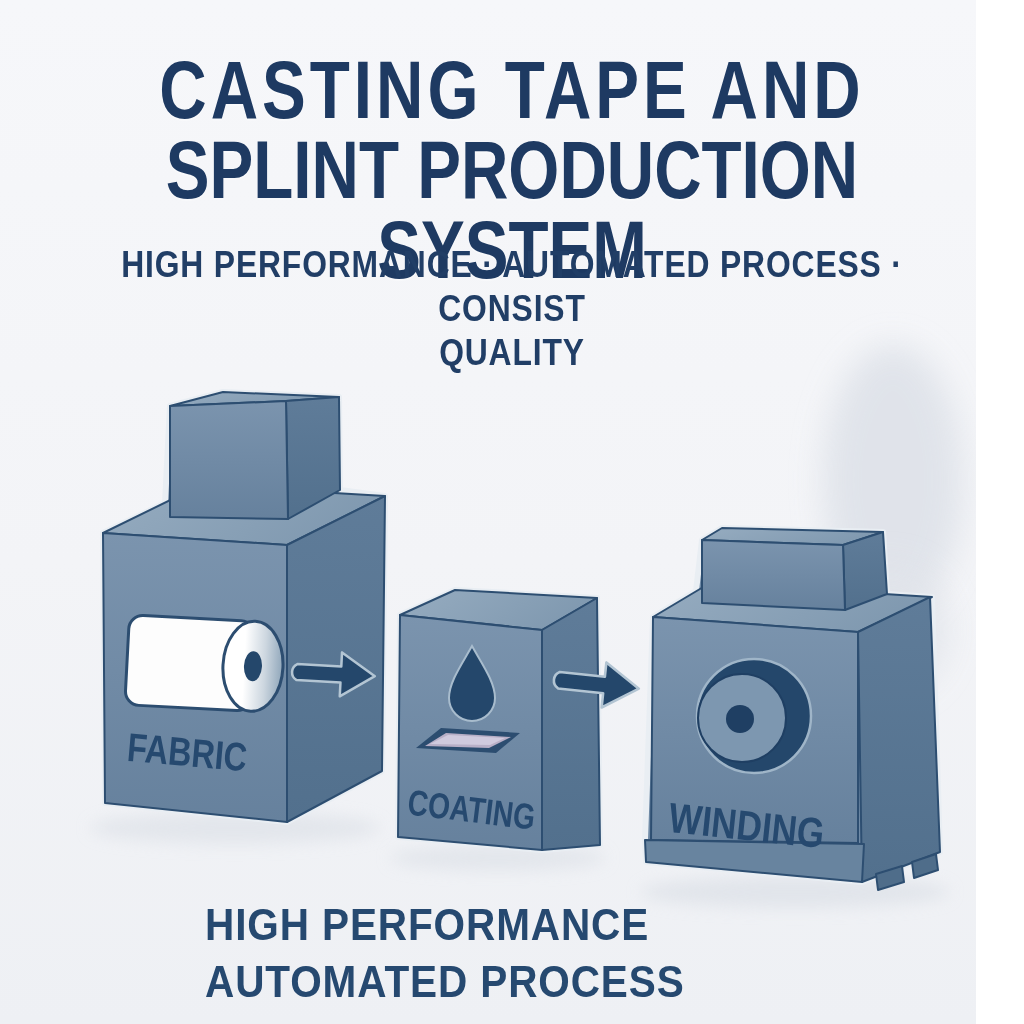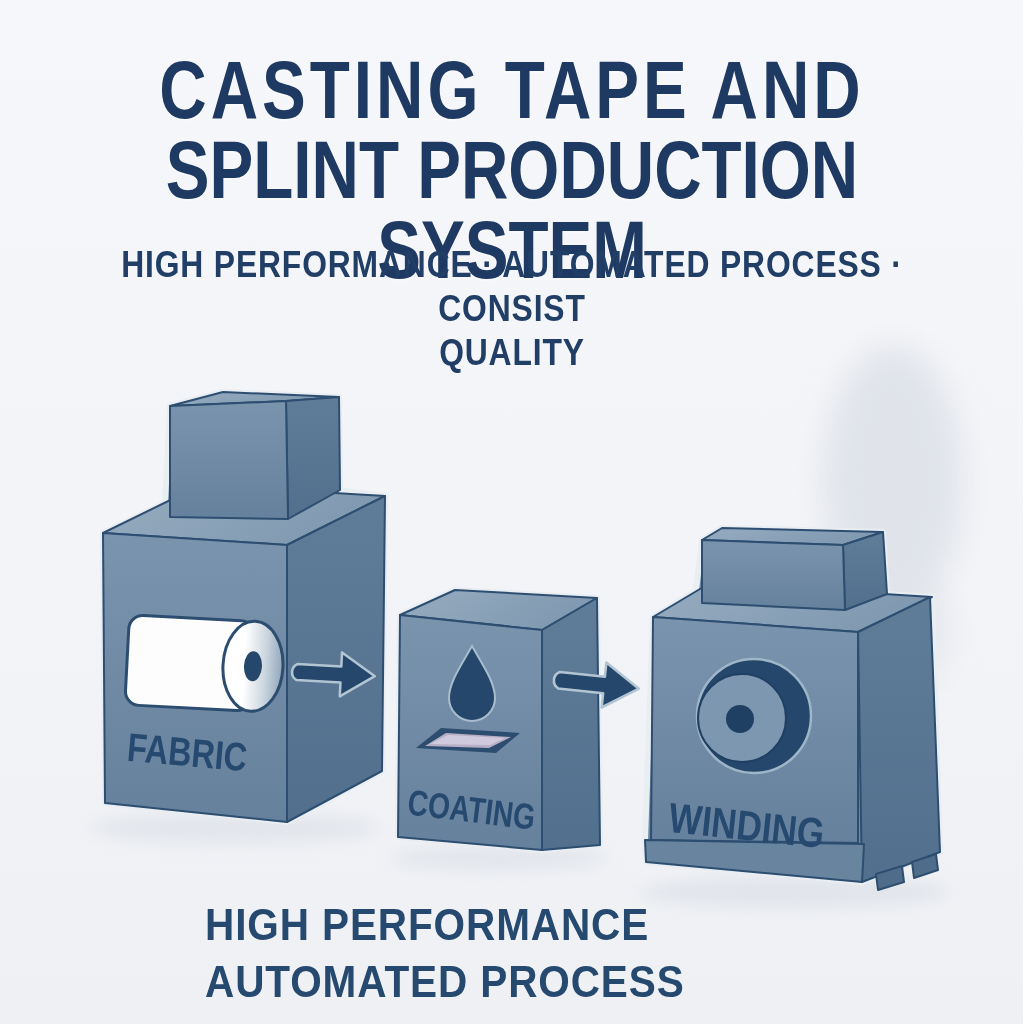--- a/index.html
+++ b/index.html
@@ -1,20 +1,19 @@
 <!DOCTYPE html>
 <html><head>
 <meta charset="utf-8">
 <style>
   html,body{margin:0;padding:0;}
   .canvas{
     position:relative;width:976px;height:1024px;overflow:hidden;
     background:linear-gradient(180deg,#f6f7fa 0%,#f3f4f7 55%,#eef0f4 100%);
     font-family:"Liberation Sans",sans-serif;
-    padding-left:47px;
   }
   .titleblock{position:absolute;top:50px;left:0;width:1024px;text-align:center;
     transform:scaleX(0.80);transform-origin:512px top;color:#1e3a62;}
   .t1{font-size:82px;font-weight:700;line-height:80px;letter-spacing:5px;
     text-shadow:0 2px 0 rgba(255,255,255,0.35);}
   .t2{font-size:82px;font-weight:700;line-height:80px;letter-spacing:0px;
     text-shadow:0 2px 0 rgba(255,255,255,0.35);}
   .subblock{position:absolute;top:243px;left:0;width:1024px;text-align:center;
     transform:scaleX(0.86);transform-origin:512px top;color:#213e66;}
   .s1,.s2{font-size:37px;font-weight:700;line-height:44px;letter-spacing:1px;}

